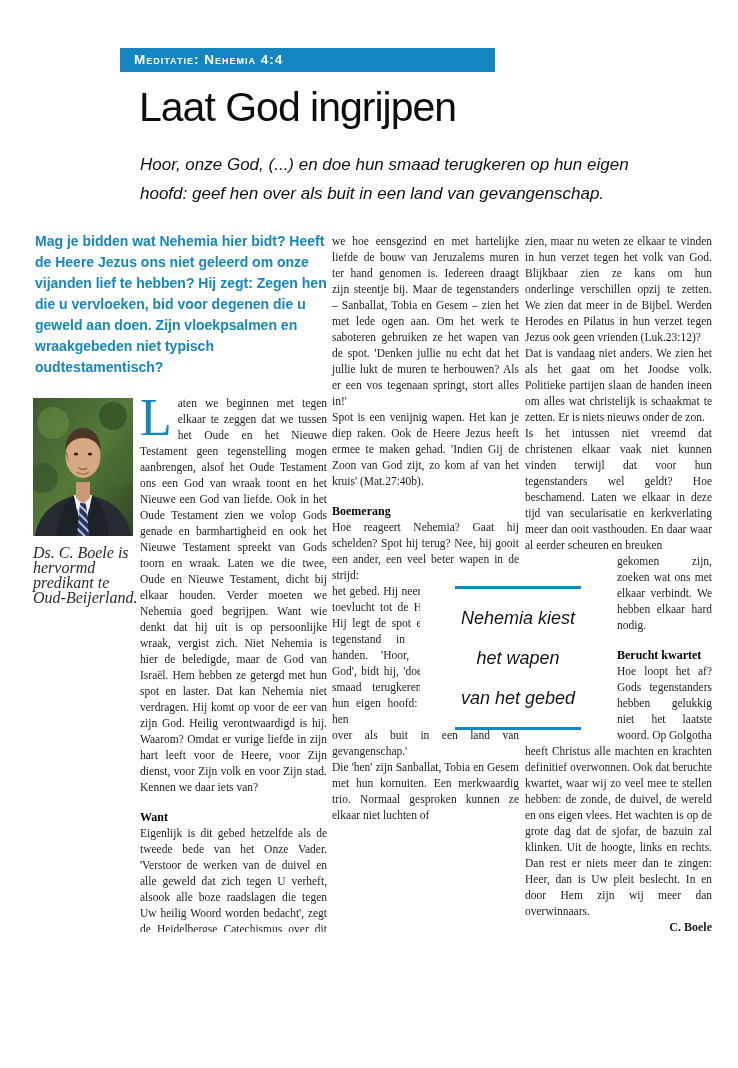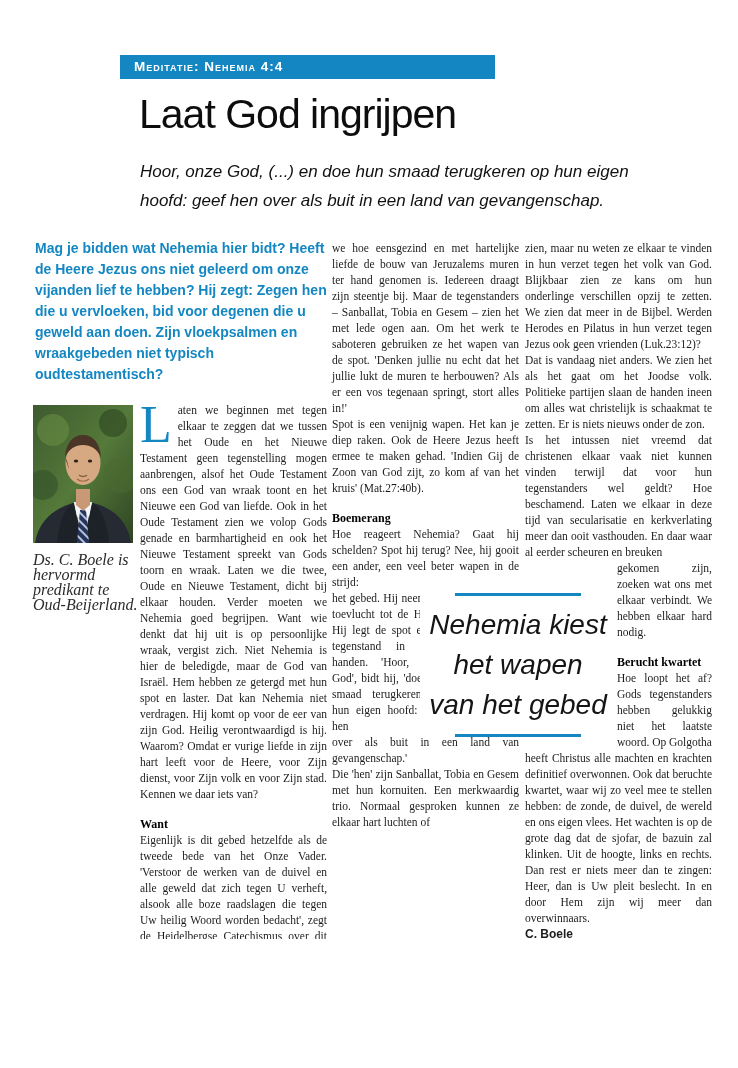--- a/index.html
+++ b/index.html
@@ -3,21 +3,20 @@
 <meta charset="utf-8">
 <style>
   html,body{margin:0;padding:0;background:#ffffff;}
   .page{
     position:relative;
     width:738px;height:932px;
     background:#ffffff;
     overflow:hidden;
     font-family:"Liberation Serif", serif;
     color:#1c1c1c;
-    margin-top:7px;
   }
   
   .masthead{
     position:absolute;left:120px;top:48px;width:375px;height:24px;
     background:#1487c2;color:#ffffff;
     font-family:"Liberation Sans", sans-serif;
     font-variant:small-caps;
     font-weight:bold;font-size:13.5px;line-height:24px;
     letter-spacing:1px;padding-left:14px;box-sizing:border-box;
   }
@@ -49,36 +48,36 @@
     font-weight:bold;color:#000;text-align:left;
   }
   .dropcap{
     float:left;color:#1487c2;
     font-size:52px;line-height:42px;
     padding:2px 6px 0 0;
   }
   .narrow-r{padding-right:75px;}
   .narrow-l{padding-left:92px;}
   .signature{
-    margin-top:4px;text-align:left;
-    font-family:Liberation Sans, sans-serif;
+    margin-top:4px;text-align:right;
+    font-family:Liberation Serif, serif;
     font-weight:bold;font-size:12px;
   }
   
   .photo{position:absolute;left:33px;top:398px;width:100px;height:138px;}
   .caption{
     position:absolute;left:33px;top:545px;width:108px;
     font-style:italic;font-size:16px;line-height:15px;color:#2b2b2b;
   }
   
   .pullquote{
     position:absolute;left:420px;top:586px;width:196px;
     text-align:center;
     font-family:"Liberation Sans", sans-serif;
-    font-style:italic;font-size:28px;line-height:40px;color:#151515;
+    font-style:italic;font-size:18px;line-height:40px;color:#151515;
     background:#ffffff;
   }
   .pq-rule{width:126px;height:3px;background:#1487c2;margin:0 auto;}
   .pq-rule.top{margin-bottom:9px;}
   .pq-rule.bottom{margin-top:9px;}
   
   .footer-rule{position:absolute;left:35px;top:1000px;width:677px;height:2px;background:#1487c2;}
   .footer-text{
     position:absolute;top:1009px;
     font-family:"Liberation Sans", sans-serif;
@@ -152,21 +151,21 @@
     <p>Óf er in Jeruzalem boze raadslagen beraamd zijn! In hoofdstuk 3 lezen</p>
   </div>
 
   <div class="col col2">
     <p>we hoe eensgezind en met hartelijke liefde de bouw van Jeruzalems muren ter hand genomen is. Iedereen draagt zijn steentje bij. Maar de tegenstanders – Sanballat, Tobia en Gesem – zien het met lede ogen aan. Om het werk te saboteren gebruiken ze het wapen van de spot. 'Denken jullie nu echt dat het jullie lukt de muren te herbouwen? Als er een vos tegenaan springt, stort alles in!'</p>
     <p>Spot is een venijnig wapen. Het kan je diep raken. Ook de Heere Jezus heeft ermee te maken gehad. 'Indien Gij de Zoon van God zijt, zo kom af van het kruis' (Mat.27:40b).</p>
     <h4>Boemerang</h4>
     <p>Hoe reageert Nehemia? Gaat hij schelden? Spot hij terug? Nee, hij gooit een ander, een veel beter wapen in de strijd:</p>
     <p class="narrow-r">het gebed. Hij neemt de toevlucht tot de Heere. Hij legt de spot en de tegenstand in Gods handen. 'Hoor, onze God', bidt hij, 'doe hun smaad terugkeren op hun eigen hoofd: geef hen</p>
     <p>over als buit in een land van gevangenschap.'</p>
-    <p>Die 'hen' zijn Sanballat, Tobia en Gesem met hun kornuiten. Een merkwaardig trio. Normaal gesproken kunnen ze elkaar hart luchten of</p>
+    <p>Die 'hen' zijn Sanballat, Tobia en Gesem met hun kornuiten. Een merkwaardig trio. Normaal gesproken kunnen ze elkaar niet luchten of</p>
   </div>
 
   <div class="col col3">
     <p>zien, maar nu weten ze elkaar te vinden in hun verzet tegen het volk van God. Blijkbaar zien ze kans om hun onderlinge verschillen opzij te zetten. We zien dat meer in de Bijbel. Werden Herodes en Pilatus in hun verzet tegen Jezus ook geen vrienden (Luk.23:12)?</p>
     <p>Dat is vandaag niet anders. We zien het als het gaat om het Joodse volk. Politieke partijen slaan de handen ineen om alles wat christelijk is schaakmat te zetten. Er is niets nieuws onder de zon.</p>
     <p>Is het intussen niet vreemd dat christenen elkaar vaak niet kunnen vinden terwijl dat voor hun tegenstanders wel geldt? Hoe beschamend. Laten we elkaar in deze tijd van secularisatie en kerkverlating meer dan ooit vasthouden. En daar waar al eerder scheuren en breuken</p>
     <p class="narrow-l">gekomen zijn, zoeken wat ons met elkaar verbindt. We hebben elkaar hard nodig.</p>
     <h4 class="narrow-l">Berucht kwartet</h4>
     <p class="narrow-l">Hoe loopt het af? Gods tegenstanders hebben gelukkig niet het laatste woord. Op Golgotha</p>
     <p>heeft Christus alle machten en krachten definitief overwonnen. Ook dat beruchte kwartet, waar wij zo veel mee te stellen hebben: de zonde, de duivel, de wereld en ons eigen vlees. Het wachten is op de grote dag dat de sjofar, de bazuin zal klinken. Uit de hoogte, links en rechts. Dan rest er niets meer dan te zingen: Heer, dan is Uw pleit beslecht. In en door Hem zijn wij meer dan overwinnaars.</p>

